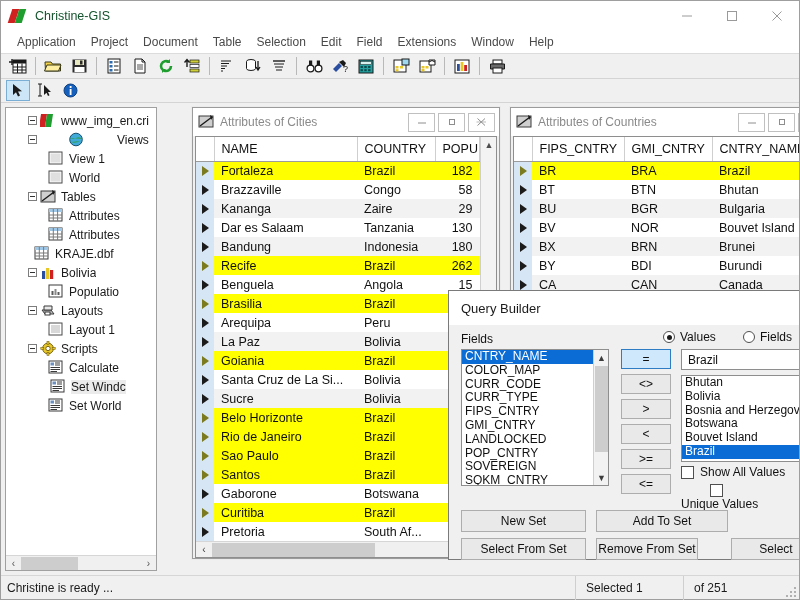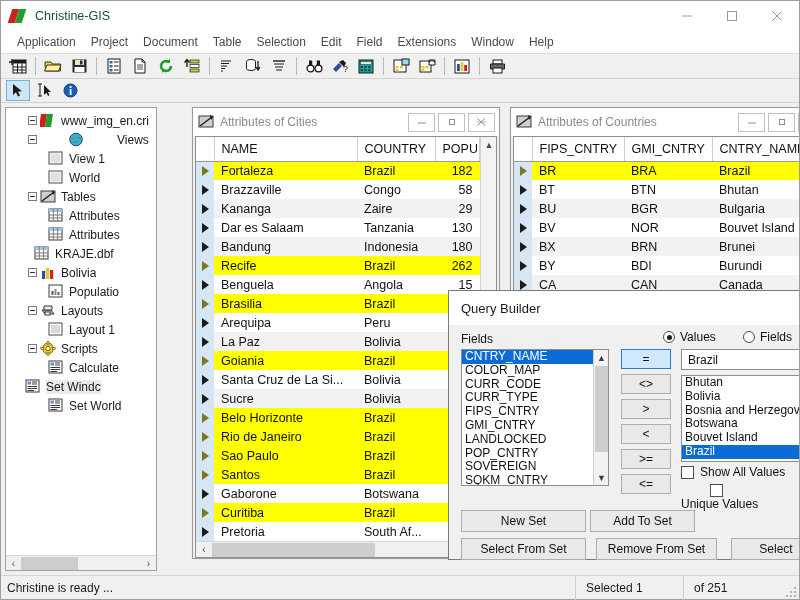--- a/index.html
+++ b/index.html
@@ -692,21 +692,21 @@
                 <line x1="7" y1="3" x2="12" y2="3" stroke="#3a3a3a"></line>
                 <line x1="7" y1="5" x2="12" y2="5" stroke="#3a3a3a"></line>
                 <line x1="2.5" y1="7.5" x2="12" y2="7.5" stroke="#3a3a3a"></line>
                 <line x1="2.5" y1="9.5" x2="12" y2="9.5" stroke="#3a3a3a"></line>
                 <line x1="2.5" y1="11.5" x2="9" y2="11.5" stroke="#3a3a3a"></line>
               </svg>
           </div>
           <div class="tlabel">Calculate</div>
         </div>
 
-        <div class="tree-row selected" style="padding-left:19px;">
+        <div class="tree-row selected" style="padding-left:44px;">
           <div class="tico">
             <svg width="15" height="14" viewBox="0 0 15 14">
                 <rect x="1" y="1" width="13" height="12" fill="#fff" stroke="#3a3a3a"></rect>
                 <rect x="2.5" y="2.5" width="3.5" height="3" fill="#6a8fc0"></rect>
                 <line x1="7" y1="3" x2="12" y2="3" stroke="#3a3a3a"></line>
                 <line x1="7" y1="5" x2="12" y2="5" stroke="#3a3a3a"></line>
                 <line x1="2.5" y1="7.5" x2="12" y2="7.5" stroke="#3a3a3a"></line>
                 <line x1="2.5" y1="9.5" x2="12" y2="9.5" stroke="#3a3a3a"></line>
                 <line x1="2.5" y1="11.5" x2="9" y2="11.5" stroke="#3a3a3a"></line>
               </svg>
@@ -1103,23 +1103,23 @@
           <div class="chk" style="position:absolute; left:232px; top:140px;">
             <span class="box"></span>
             <span>Show All Values</span>
           </div>
           <div class="chk" style="position:absolute; left:232px; top:159px;flex-direction:column;">
             <span class="box"></span>
             <span>Unique Values</span>
           </div>
 
           <div class="dbtn" style="position:absolute; left:12px; top:185px; width:125px;">New Set</div>
-          <div class="dbtn" style="position:absolute; left:141px; top:185px; width:105px;">Add To Set</div>
+          <div class="dbtn" style="position:absolute; left:147px; top:185px; width:132px;">Add To Set</div>
           <div class="dbtn" style="position:absolute; left:12px; top:213px; width:125px;">Select From Set</div>
-          <div class="dbtn" style="position:absolute; left:147px; top:213px; width:121px;text-align:center;">Remove From Set</div>
+          <div class="dbtn" style="position:absolute; left:147px; top:213px; width:102px;text-align:center;">Remove From Set</div>
           <div class="dbtn" style="position:absolute; left:282px; top:213px; width:90px;">Select</div>
 
         </div>
       </div>
 
     </div>
   </div>
 
   <div class="statusbar">
     <div class="sb-main">Christine is ready ...</div>

